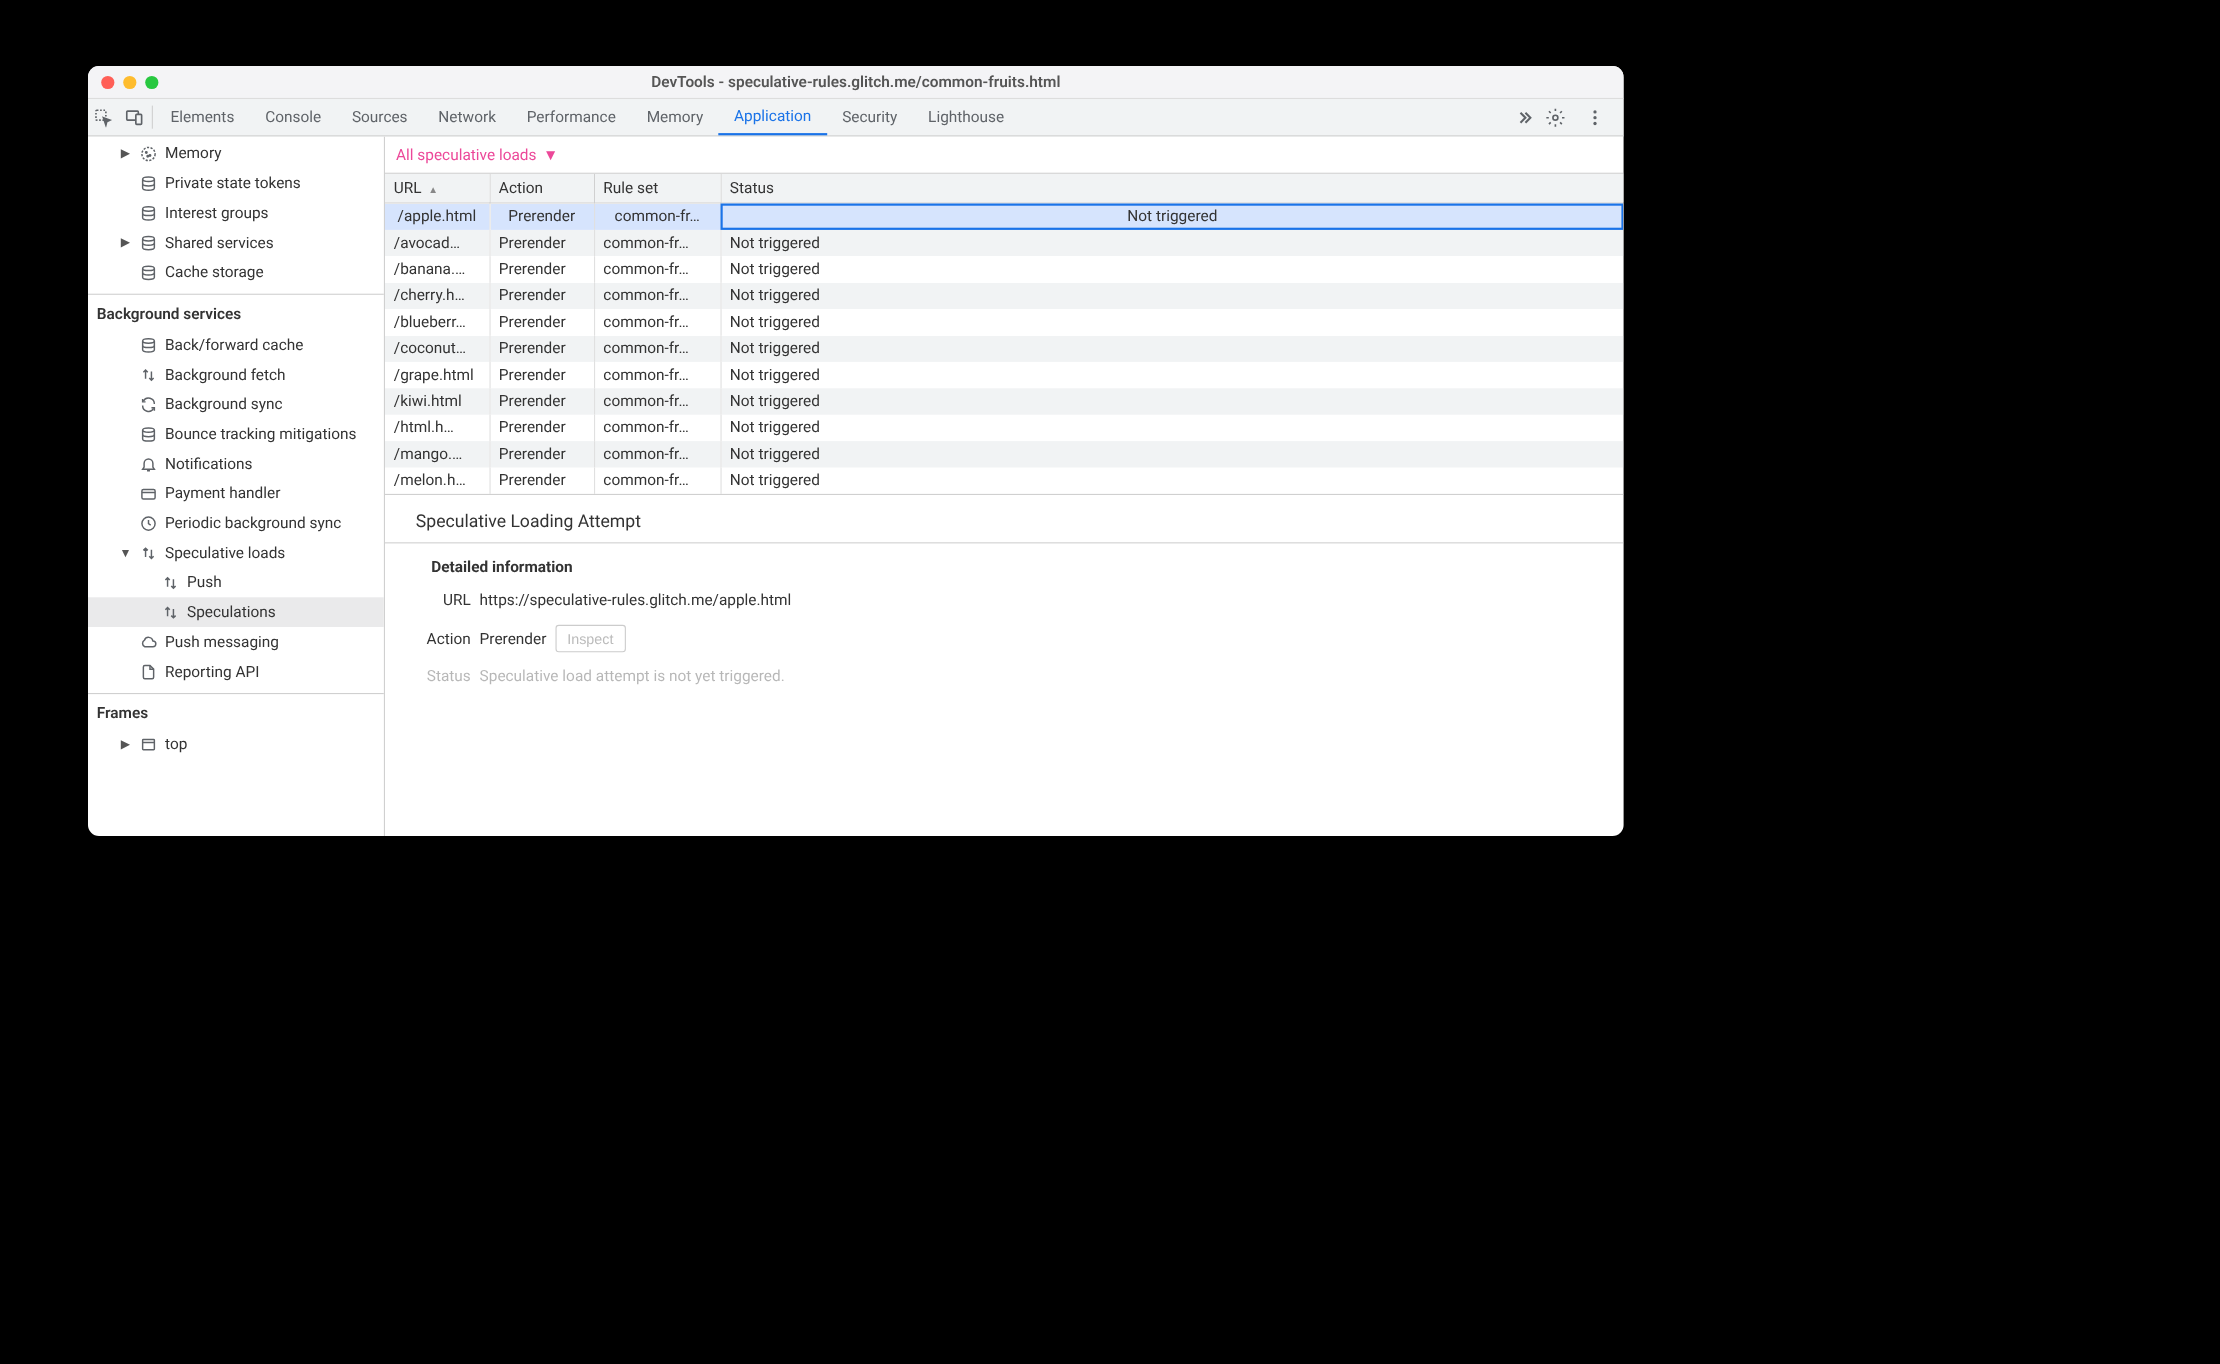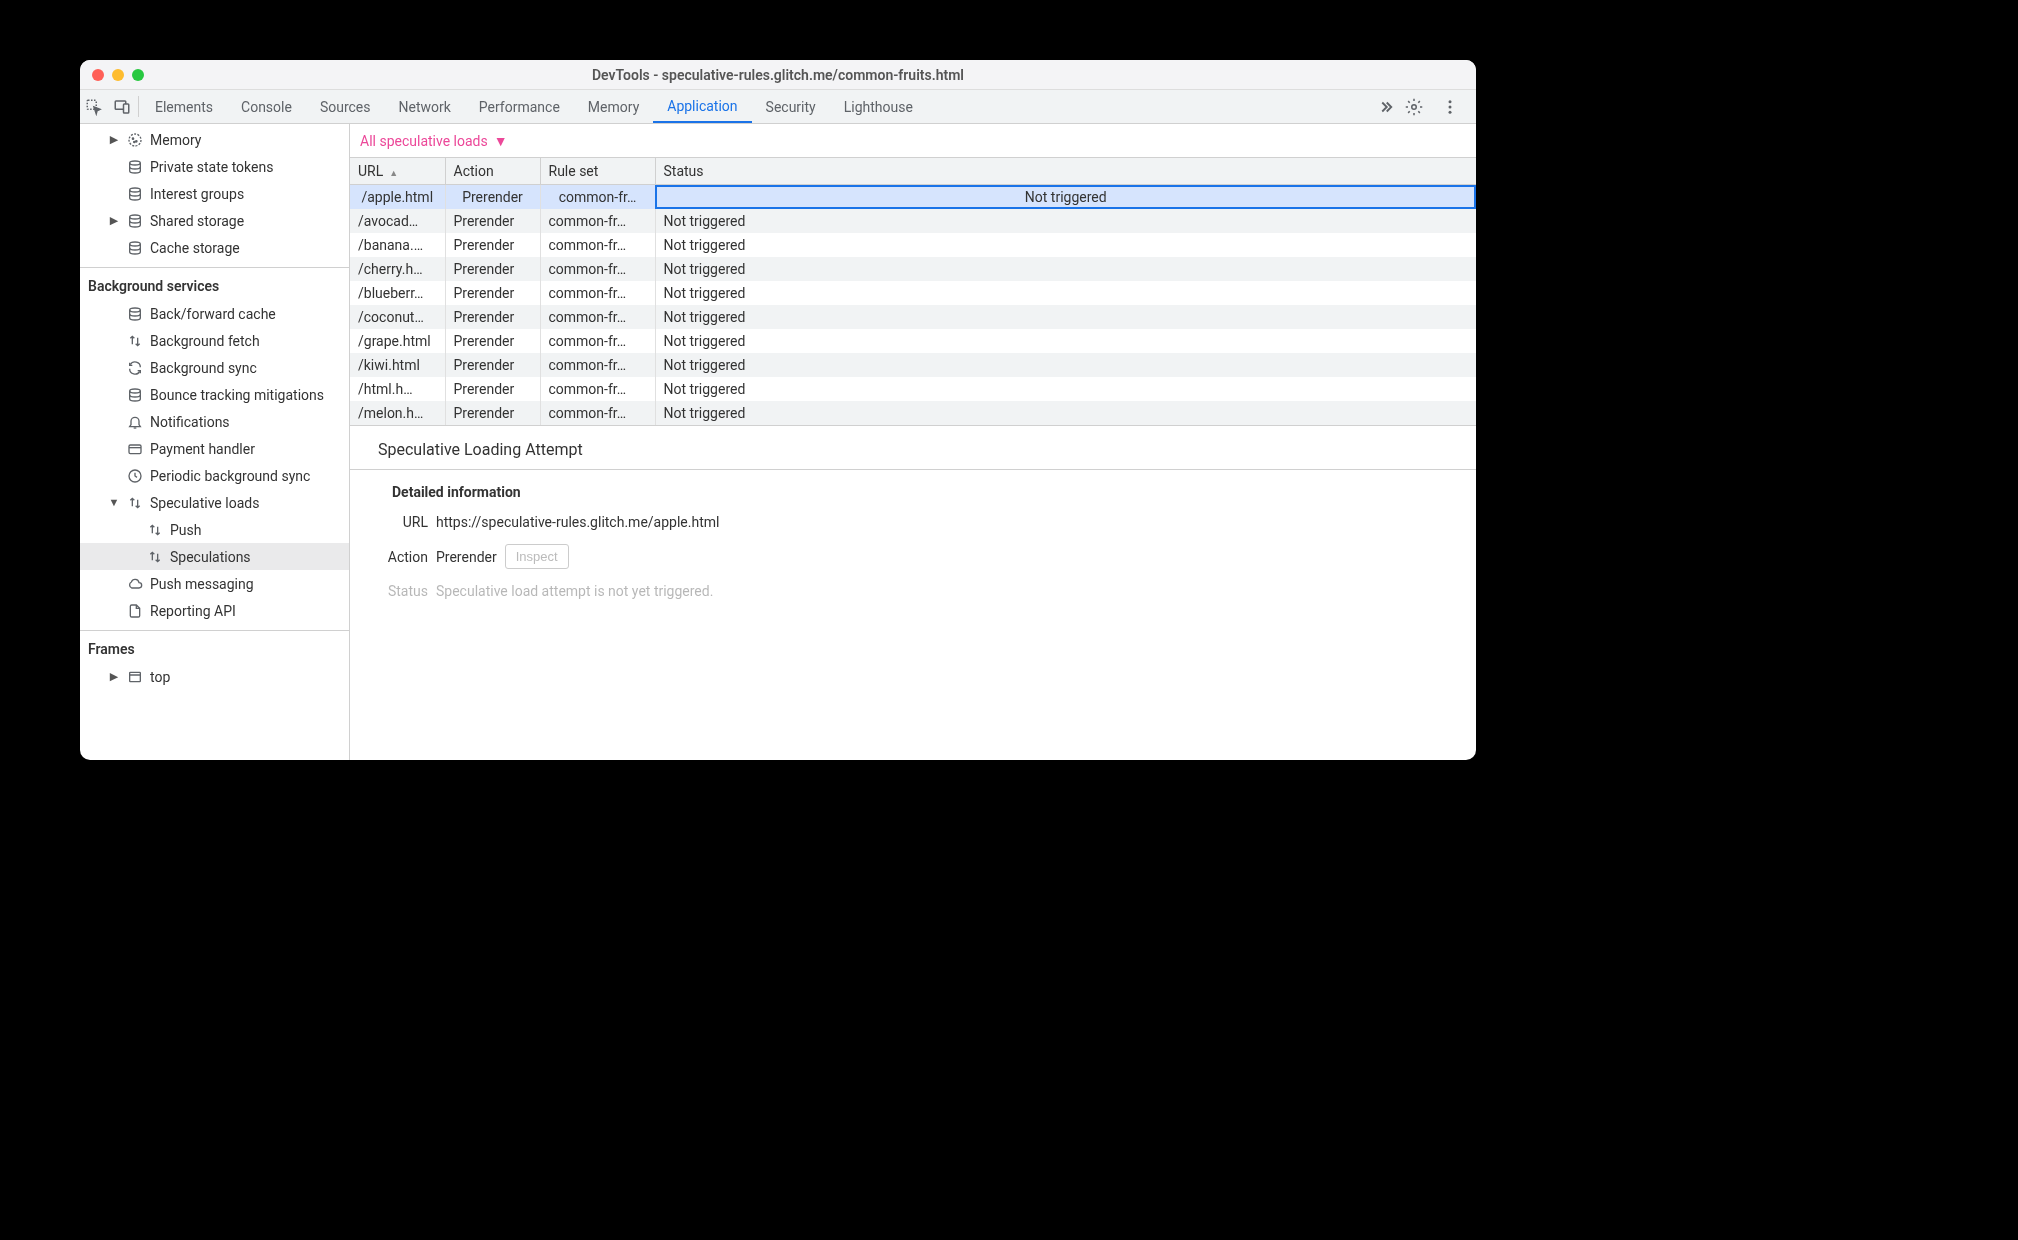--- a/index.html
+++ b/index.html
@@ -335,21 +335,21 @@
         <div class="tree-item">
           <span class="indent1"></span>
           <span class="tree-caret">▶</span>
           <span class="tree-ico">
             <svg width="16" height="16" viewBox="0 0 24 24" fill="none" stroke="currentColor" stroke-width="2">
               <ellipse cx="12" cy="6" rx="8" ry="3"></ellipse>
               <path d="M4 6v12c0 1.7 3.6 3 8 3s8-1.3 8-3V6"></path>
               <path d="M4 12c0 1.7 3.6 3 8 3s8-1.3 8-3"></path>
             </svg>
           </span>
-          <span>Shared storage</span>
+          <span>Shared services</span>
         </div>
         <div class="tree-item">
           <span class="indent1"></span>
           <span class="tree-caret"></span>
           <span class="tree-ico">
             <svg width="16" height="16" viewBox="0 0 24 24" fill="none" stroke="currentColor" stroke-width="2">
               <ellipse cx="12" cy="6" rx="8" ry="3"></ellipse>
               <path d="M4 6v12c0 1.7 3.6 3 8 3s8-1.3 8-3V6"></path>
               <path d="M4 12c0 1.7 3.6 3 8 3s8-1.3 8-3"></path>
             </svg>
@@ -578,20 +578,26 @@
                 <td>common-fr…</td>
                 <td class="status-cell">Not triggered</td>
               </tr>
               <tr>
                 <td>/html.h…</td>
                 <td>Prerender</td>
                 <td>common-fr…</td>
                 <td class="status-cell">Not triggered</td>
               </tr>
               <tr>
+                <td>/mango.…</td>
+                <td>Prerender</td>
+                <td>common-fr…</td>
+                <td class="status-cell">Not triggered</td>
+              </tr>
+              <tr>
                 <td>/melon.h…</td>
                 <td>Prerender</td>
                 <td>common-fr…</td>
                 <td class="status-cell">Not triggered</td>
               </tr>
             </tbody>
         </table>
       </div>
 
       <div class="details">

